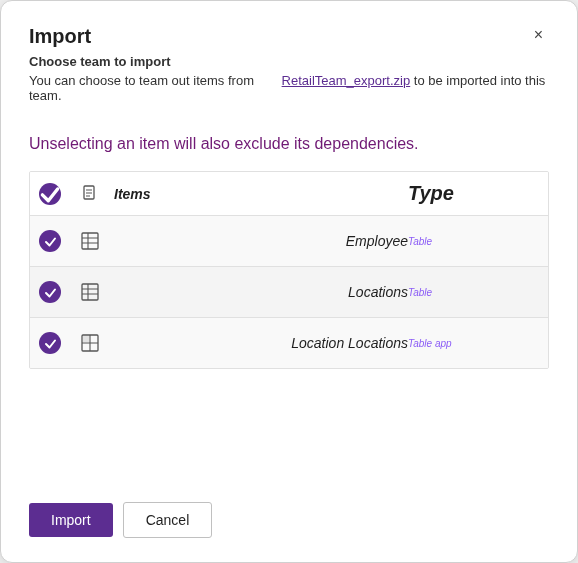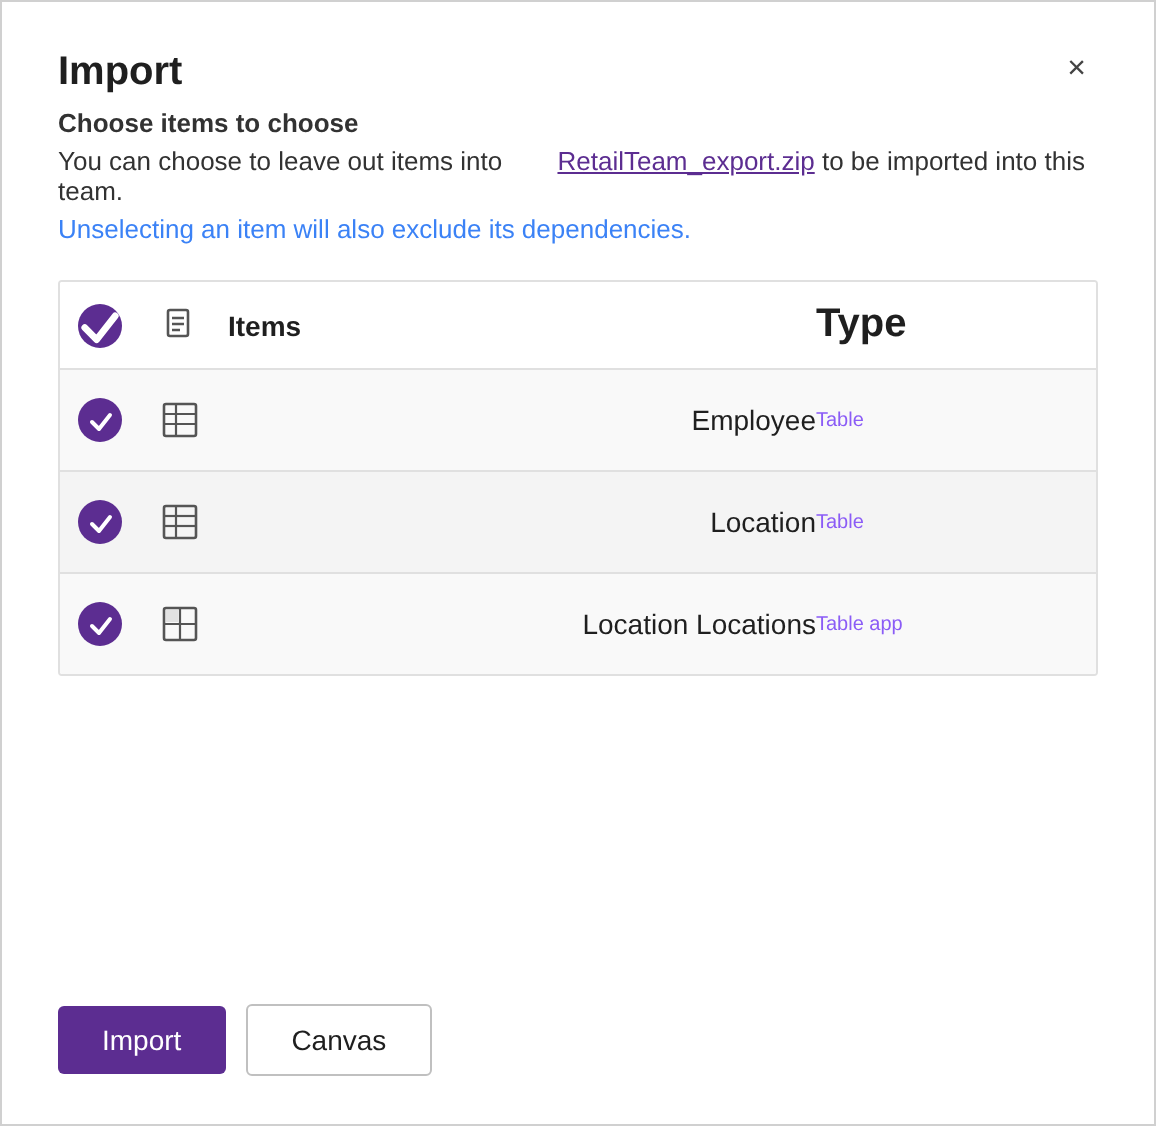--- a/index.html
+++ b/index.html
@@ -8,21 +8,21 @@
       background: #f0f0f0;
       display: flex;
       align-items: center;
       justify-content: center;
       min-height: 100vh;
       font-size: 14px;
     }
     .dialog {
       background: #fff;
       border: 1px solid #d0d0d0;
-      border-radius: 0;
+      border-radius: 12px;
       width: 578px;
       min-height: 563px;
       padding: 24px 28px 24px 28px;
       position: relative;
       box-shadow: 0 2px 12px rgba(0,0,0,0.12);
       display: flex;
       flex-direction: column;
     }
     .dialog-header {
       display: flex;
@@ -48,28 +48,30 @@
       font-size: 13px;
       color: #323232;
       margin-bottom: 4px;
     }
     .subtitle a, .subtitle-link {
       color: #5c2d91;
       text-decoration: underline;
       padding-left: 24px;
     }
     .subtitle2 {
-      font-size: 13px;
-      color: #3b82f6;
+      font-size: 16px;
+      color: #701a75;
       margin-bottom: 18px;
+      margin-top: 28px;
     }
     .table-wrapper {
       border: 1px solid #e0e0e0;
       border-radius: 2px;
       overflow: hidden;
+      font-style: italic;
     }
     .table-header-row {
       display: grid;
       grid-template-columns: 40px 40px 1fr 140px;
       background: #fff;
       border-bottom: 1px solid #e0e0e0;
       padding: 10px 0 10px 0;
       align-items: center;
     }
     .col-check-header {
@@ -196,24 +198,24 @@
 </head>
 <body>
 
 <div class="dialog">
   <div class="dialog-header">
     <span class="dialog-title">Import</span>
     <button class="close-btn">×</button>
   </div>
 
   <div class="subtitle">
-    <strong>Choose items to choose</strong>
+    <strong>Choose team to import</strong>
   </div>
   <div class="subtitle">
-    <span>You can choose to leave out items into </span><span class="subtitle-link">RetailTeam_export.zip</span><span> to be imported into this team.</span>
+    <span>You can choose to team out items from </span><span class="subtitle-link">RetailTeam_export.zip</span><span> to be imported into this team.</span>
   </div>
   <div class="subtitle2">Unselecting an item will also exclude its dependencies.</div>
 
   <div class="table-wrapper">
 
     <div class="table-header-row">
       <div class="col-check-header">
         <div class="check-circle-header">
           <svg viewBox="0 0 13 13" fill="none" xmlns="http://www.w3.org/2000/svg">
             <polyline points="2,7 5.5,10.5 11,3.5" stroke="white" stroke-width="2" stroke-linecap="round" stroke-linejoin="round"></polyline>
@@ -261,21 +263,21 @@
         </div>
       </div>
       <div class="col-icon">
         <svg class="table-icon" viewBox="0 0 20 20" fill="none" xmlns="http://www.w3.org/2000/svg">
           <rect x="2" y="2" width="16" height="16" rx="1" stroke="#555" stroke-width="1.3" fill="none"></rect>
           <line x1="2" y1="7" x2="18" y2="7" stroke="#555" stroke-width="1.1"></line>
           <line x1="2" y1="12" x2="18" y2="12" stroke="#555" stroke-width="1.1"></line>
           <line x1="8" y1="2" x2="8" y2="18" stroke="#555" stroke-width="1.1"></line>
         </svg>
       </div>
-      <div class="col-name">Location</div>
+      <div class="col-name">Locations</div>
       <div class="col-type">Table</div>
     </div>
 
     <div class="table-row">
       <div class="col-check">
         <div class="check-circle">
           <svg viewBox="0 0 13 13" fill="none" xmlns="http://www.w3.org/2000/svg">
             <polyline points="2,7 5.5,10.5 11,3.5" stroke="white" stroke-width="2" stroke-linecap="round" stroke-linejoin="round"></polyline>
           </svg>
         </div>
@@ -289,15 +291,15 @@
           <rect x="3" y="3" width="6" height="6" fill="#ccc" opacity="0.5"></rect>
         </svg>
       </div>
       <div class="col-name">Location Locations</div>
       <div class="col-type">Table app</div>
     </div>
   </div>
 
   <div class="footer">
     <button class="btn-import">Import</button>
-    <button class="btn-cancel">Canvas</button>
+    <button class="btn-cancel">Cancel</button>
   </div>
 </div>
 
 </body></html>

